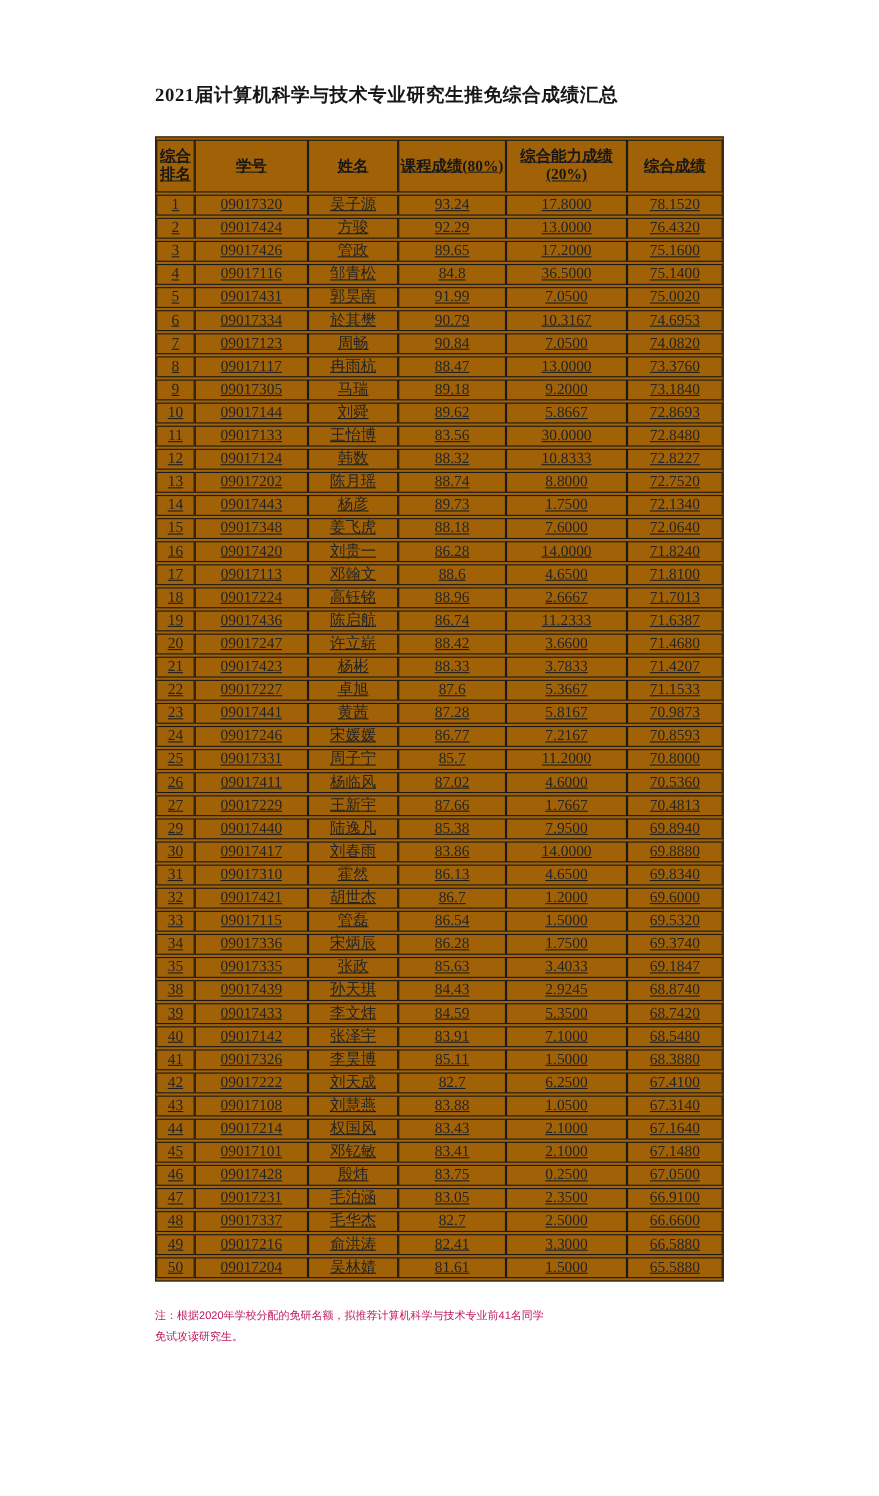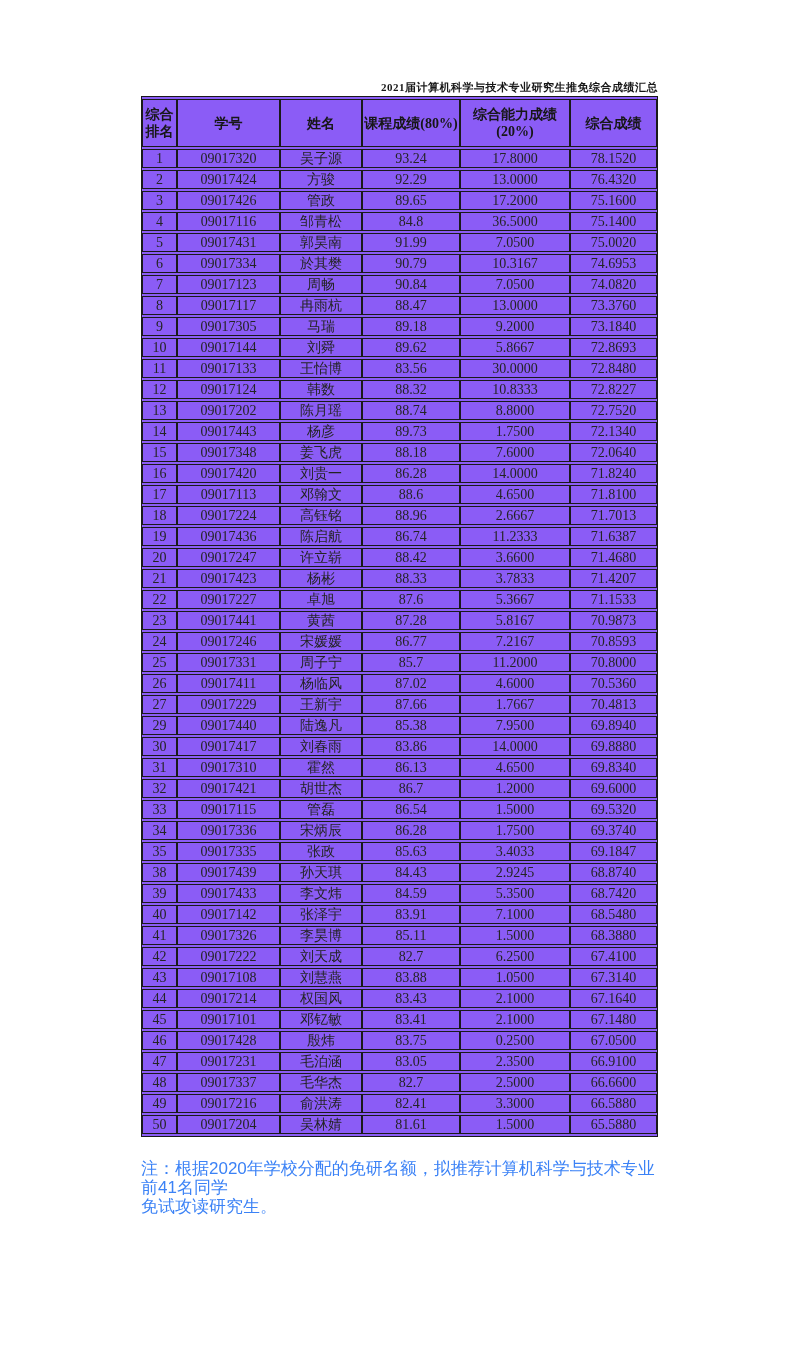--- a/index.html
+++ b/index.html
@@ -15,36 +15,37 @@
     color: #1f1f1f;
   }
   .doc-container {
     position: absolute;
     left: 141px;
     top: 0;
     width: 517px;
   }
   .doc-title {
     margin: 78px 0 0 0;
-    text-align: right;
-    font-size: 11px;
+    text-align: left;
+    font-size: 17px;
     font-weight: 700;
     font-family: "Liberation Serif", "DejaVu Serif", serif;
     color: #171717;
     letter-spacing: 0.5px;
     line-height: 18px;
   }
   table.score-table {
-    margin-top: 0;
+    margin-top: 28px;
     width: 517px;
     table-layout: fixed;
     border-collapse: separate;
     border-spacing: 0 2px;
     border: 1px solid #1a1a1a;
-    background: #8b5cf6;
+    background: #a16207;
+    text-decoration: underline;
   }
   table.score-table th,
   table.score-table td {
     border: 1px solid #1a1a1a;
     text-align: center;
     vertical-align: middle;
     padding: 0;
     overflow: hidden;
     box-sizing: border-box;
   }
@@ -61,23 +62,23 @@
     font-weight: 400;
     height: 17.5px;
     line-height: 17px;
     color: #242424;
     white-space: nowrap;
   }
   .doc-note {
     margin: 22px 0 0 0;
     width: 530px;
     font-family: "Liberation Sans", "DejaVu Sans", sans-serif;
-    font-size: 17px;
+    font-size: 10px;
     line-height: 19px;
-    color: #3b82f6;
+    color: #be185d;
     white-space: pre-line;
   }
 </style>
 </head>
 <body>
 
 <div class="doc-container">
   <h1 class="doc-title">2021届计算机科学与技术专业研究生推免综合成绩汇总</h1>
 
   <table class="score-table">

